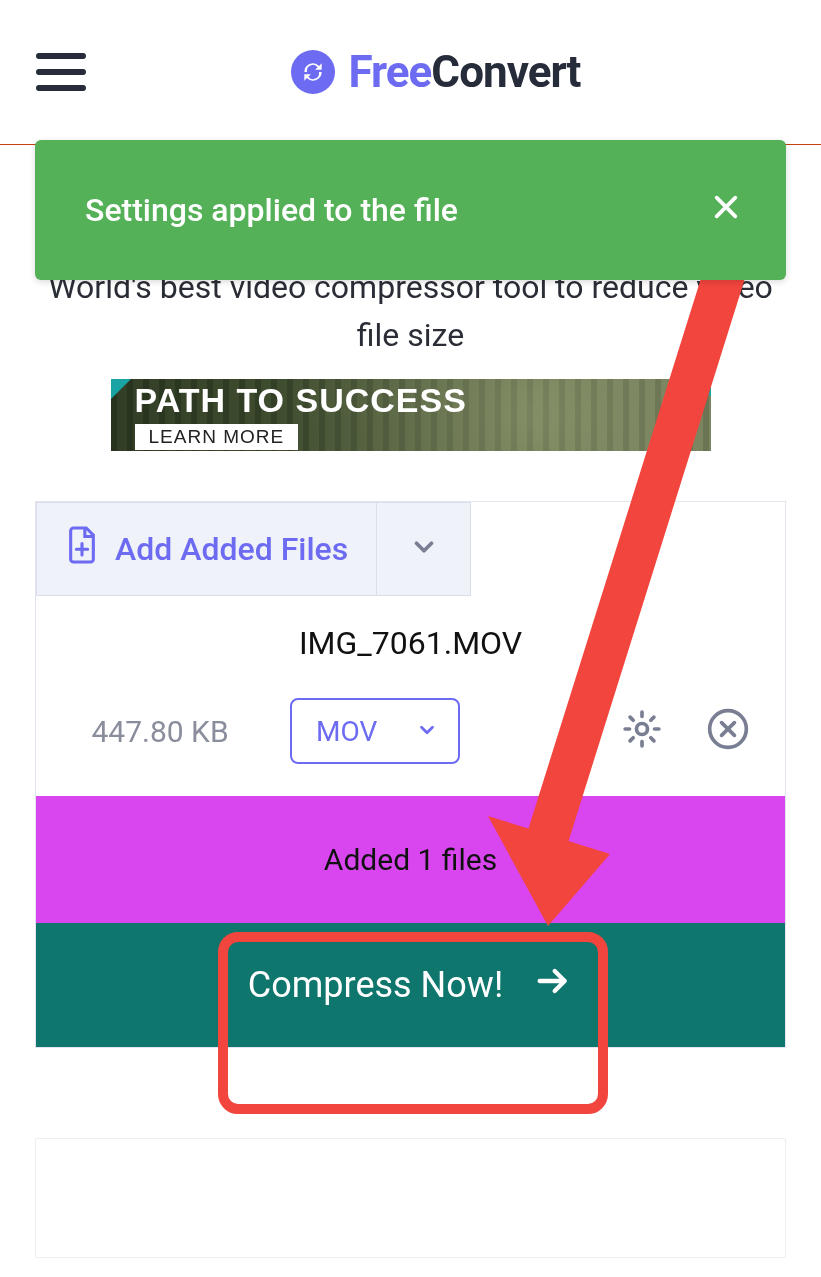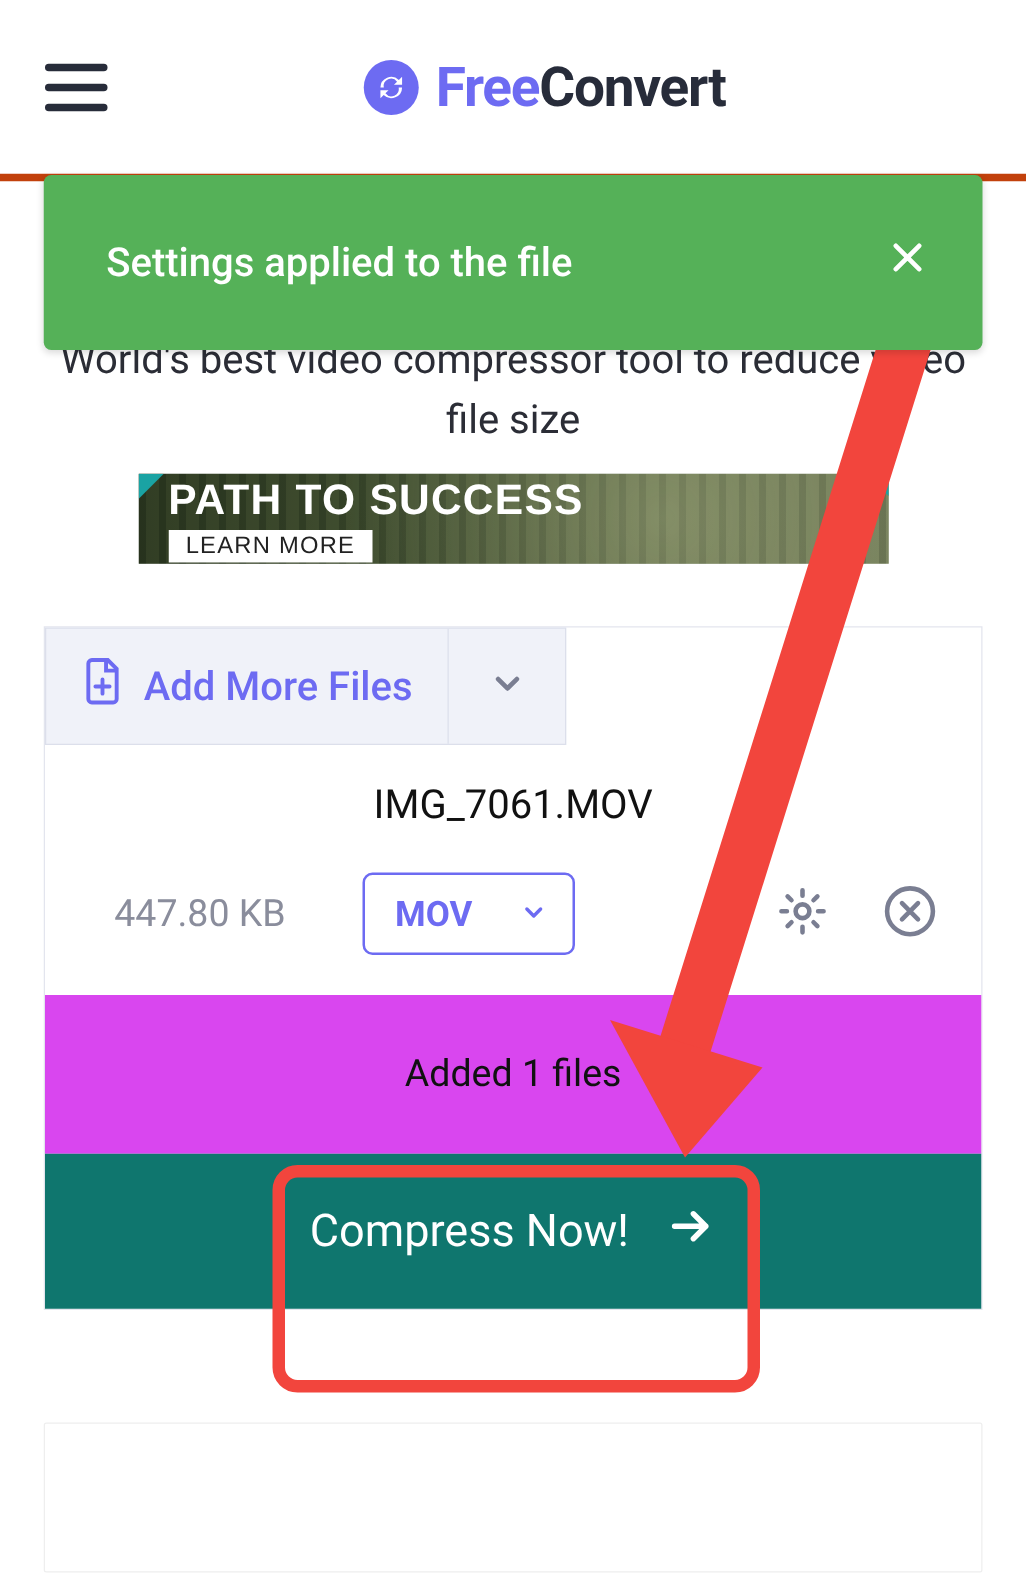--- a/index.html
+++ b/index.html
@@ -12,21 +12,21 @@
     overflow: hidden;
   }
 
   
   .header {
     height: 145px;
     display: flex;
     align-items: center;
     padding: 0 36px;
     background: #fff;
-    border-bottom: 6px solid #c2410c;
+    border-bottom: 1px solid #c2410c;
   }
   .hamburger {
     width: 50px;
     height: 38px;
     display: flex;
     flex-direction: column;
     justify-content: space-between;
     cursor: pointer;
   }
   .hamburger span {
@@ -205,21 +205,21 @@
     border:2px solid #6d6bf2;
     border-radius:8px;
     color:#6d6bf2;
     display:flex;
     align-items:center;
     justify-content:space-between;
     width:170px;
     height:66px;
     padding:0 20px 0 24px;
     font-size:28px;
-    font-weight:700;
+    font-weight:400;
     cursor:pointer;
   }
   .spacer { flex:1; }
   .icon-btn {
     width:46px;height:46px;
     display:flex;align-items:center;justify-content:center;
     cursor:pointer;
   }
 
   .added-bar {
@@ -309,21 +309,21 @@
 
   <div class="add-row">
     <div class="add-btn">
       <span>
         <svg width="34" height="40" viewBox="0 0 24 28" fill="none">
           <path d="M6 2h9l5 5v17a2 2 0 0 1-2 2H6a2 2 0 0 1-2-2V4a2 2 0 0 1 2-2z" stroke="#6d6bf2" stroke-width="2.2" fill="none"></path>
           <path d="M14 2v6h6" stroke="#6d6bf2" stroke-width="2.2" fill="none"></path>
           <path d="M12 13v8M8 17h8" stroke="#6d6bf2" stroke-width="2.2" stroke-linecap="round"></path>
         </svg>
       </span>
-      <span>Add More Files</span>
+      <span>Add Added Files</span>
     </div>
     <div class="add-drop">
       <span>
         <svg width="30" height="30" viewBox="0 0 24 24">
             <path d="M6 9l6 6 6-6" stroke="#7a7e92" stroke-width="3" fill="none" stroke-linecap="round" stroke-linejoin="round"></path>
           </svg>
       </span>
     </div>
   </div>
 

